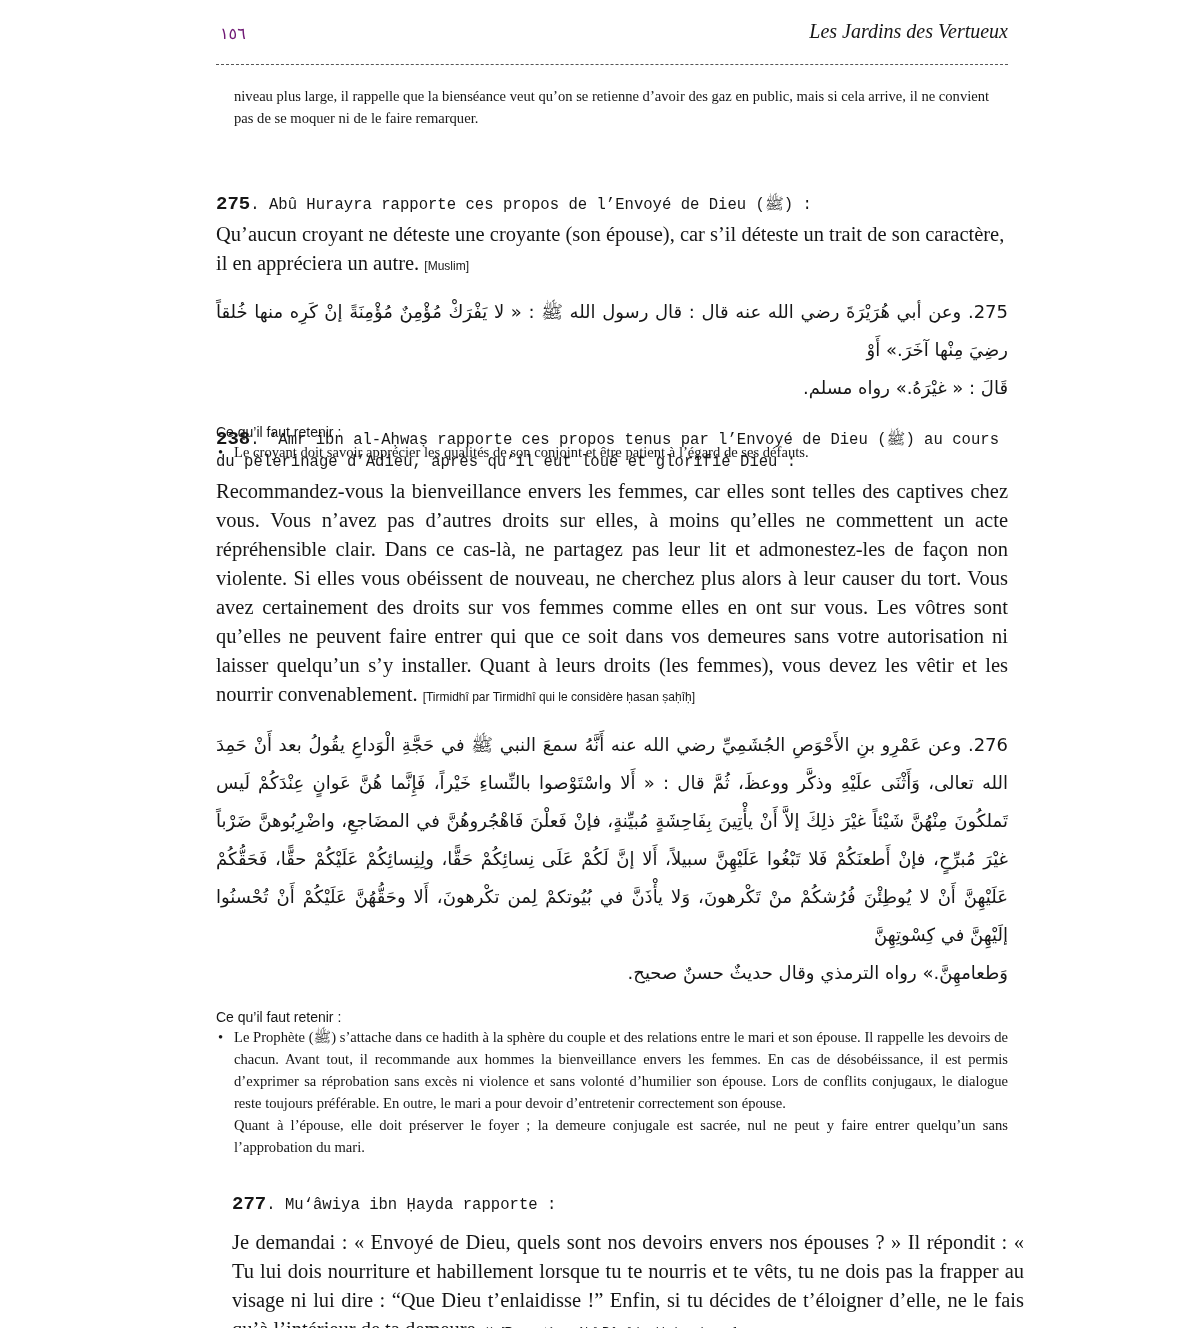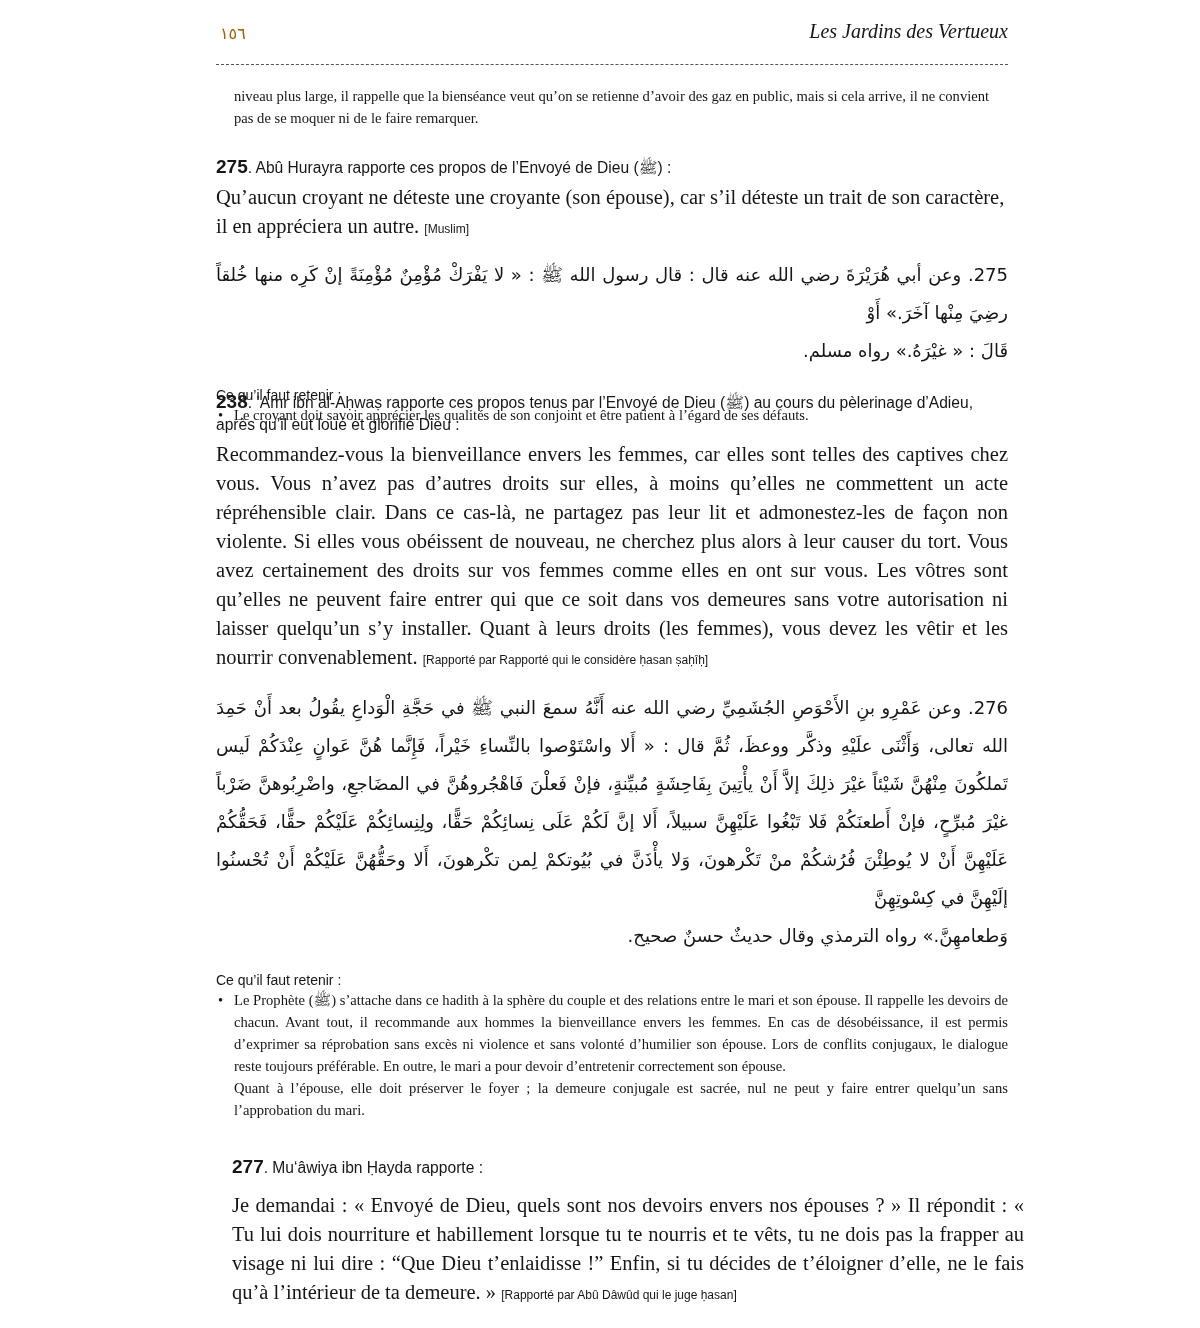--- a/index.html
+++ b/index.html
@@ -1,22 +1,22 @@
 <!DOCTYPE html>
 <html><head>
 <meta charset="utf-8">
 <style>
   html, body { margin: 0; padding: 0; background: #ffffff; }
   body { width: 1200px; height: 1328px; position: relative; overflow: hidden; color: #161616; }
   .page { position: absolute; left: 216px; top: 0; width: 792px; }
   .serif { font-family: "Liberation Serif", "DejaVu Serif", serif; }
-  .sans { font-family: Liberation Sans, sans-serif; }
+  .sans { font-family: Liberation Mono, monospace; margin-top: 37px; }
 
   .header { position: absolute; top: 18px; left: 0; width: 792px; height: 30px; }
-  .page-num { position: absolute; left: 4px; top: 6px; font-size: 16px; color: #a16207; }
+  .page-num { position: absolute; left: 4px; top: 6px; font-size: 16px; color: #701a75; }
   .running-title { position: absolute; right: 0; top: 2px; font-style: italic; font-size: 20px; }
   .header-rule { position: absolute; left: 0; top: 46px; width: 792px; height: 0; border-top: 1px dashed #555; }
 
   .intro { position: absolute; top: 85px; left: 18px; width: 776px; font-size: 14.6px; line-height: 22px; }
 
   .hadith-head { font-size: 15.6px; line-height: 22px; }
   .hadith-head .num { font-weight: bold; font-size: 19px; }
   .hadith-text { font-size: 20.5px; line-height: 29px; text-align: justify; }
   .src { font-family: "Liberation Sans", "DejaVu Sans", sans-serif; font-size: 12px; }
   .arabic { direction: rtl; text-align: justify; font-family: "DejaVu Sans", sans-serif; font-size: 18px; line-height: 38px; }
@@ -59,21 +59,21 @@
       <p>Le croyant doit savoir apprécier les qualités de son conjoint et être patient à l’égard de ses défauts.</p>
     </div>
   </section>
 
   <section id="h276">
     <div class="hadith-head sans">
       <span class="num">238</span><span>. ’Amr ibn al-Aḥwaṣ rapporte ces propos tenus par l’Envoyé de Dieu (ﷺ) au cours du pèlerinage d’Adieu, après qu’il eut loué et glorifié Dieu :</span>
     </div>
     <p class="hadith-text serif" style="margin:4px 0 0 0;">
       <span>Recommandez-vous la bienveillance envers les femmes, car elles sont telles des captives chez vous. Vous n’avez pas d’autres droits sur elles, à moins qu’elles ne commettent un acte répréhensible clair. Dans ce cas-là, ne partagez pas leur lit et admonestez-les de façon non violente. Si elles vous obéissent de nouveau, ne cherchez plus alors à leur causer du tort. Vous avez certainement des droits sur vos femmes comme elles en ont sur vous. Les vôtres sont qu’elles ne peuvent faire entrer qui que ce soit dans vos demeures sans votre autorisation ni laisser quelqu’un s’y installer. Quant à leurs droits (les femmes), vous devez les vêtir et les nourrir convenablement.</span>
-      <span class="src">[Rapporté par Rapporté qui le considère ḥasan ṣaḥîḥ]</span>
+      <span class="src">[Tirmidhî par Tirmidhî qui le considère ḥasan ṣaḥîḥ]</span>
     </p>
     <p class="arabic" style="margin:14px 0 0 0;">276. وعن عَمْرِو بنِ الأَحْوَصِ الجُشَمِيِّ رضي الله عنه أَنَّهُ سمعَ النبي ﷺ في حَجَّةِ الْوَداعِ يقُولُ بعد أَنْ حَمِدَ الله تعالى، وَأَثْنَى علَيْهِ وذكَّر ووعظَ، ثُمَّ قال : « أَلا واسْتَوْصوا بالنِّساءِ خَيْراً، فَإِنَّما هُنَّ عَوانٍ عِنْدَكُمْ لَيس تَملكُونَ مِنْهُنَّ شَيْئاً غيْرَ ذلِكَ إلاَّ أَنْ يأْتِينَ بِفَاحِشَةٍ مُبيِّنةٍ، فإنْ فَعلْنَ فَاهْجُروهُنَّ في المضَاجعِ، واضْرِبُوهنَّ ضَرْباً غيْرَ مُبرِّحٍ، فإنْ أَطعنَكُمْ فَلا تَبْغُوا عَلَيْهِنَّ سبيلاً، أَلا إنَّ لَكُمْ عَلَى نِسائِكُمْ حَقًّا، ولِنِسائِكُمْ عَلَيْكُمْ حقًّا، فَحَقُّكُمْ عَلَيْهِنَّ أَنْ لا يُوطِئْنَ فُرُشكُمْ منْ تَكْرهونَ، وَلا يأْذَنَّ في بُيُوتكمْ لِمن تكْرهونَ، أَلا وحَقُّهُنَّ عَلَيْكُمْ أَنْ تُحْسنُوا إلَيْهِنَّ في كِسْوتِهِنَّ</p>
     <p class="arabic arabic-last" style="margin:0;">وَطعامهِنَّ.» رواه الترمذي وقال حديثٌ حسنٌ صحيح.</p>
     <div class="retenir">Ce qu’il faut retenir :</div>
     <div class="bullet serif">
       <span class="dot">•</span>
       <p>Le Prophète (ﷺ) s’attache dans ce hadith à la sphère du couple et des relations entre le mari et son épouse. Il rappelle les devoirs de chacun.  Avant tout, il recommande aux hommes la bienveillance envers les femmes. En cas de désobéissance, il est permis d’exprimer sa réprobation sans excès ni violence et sans volonté d’humilier son épouse. Lors de conflits conjugaux, le dialogue reste toujours préférable. En outre, le mari a pour devoir d’entretenir correctement son épouse.</p>
       <p>Quant à l’épouse, elle doit préserver le foyer ; la demeure conjugale est sacrée, nul ne peut y faire entrer quelqu’un sans l’approbation du mari.</p>
     </div>
   </section>

